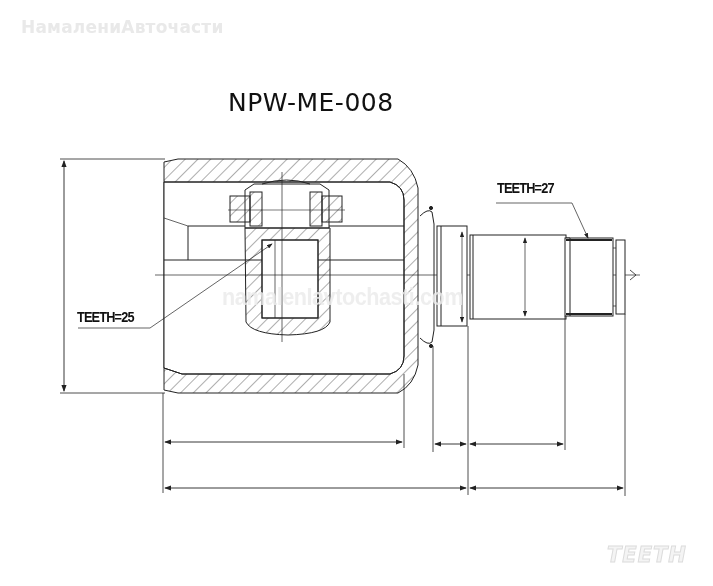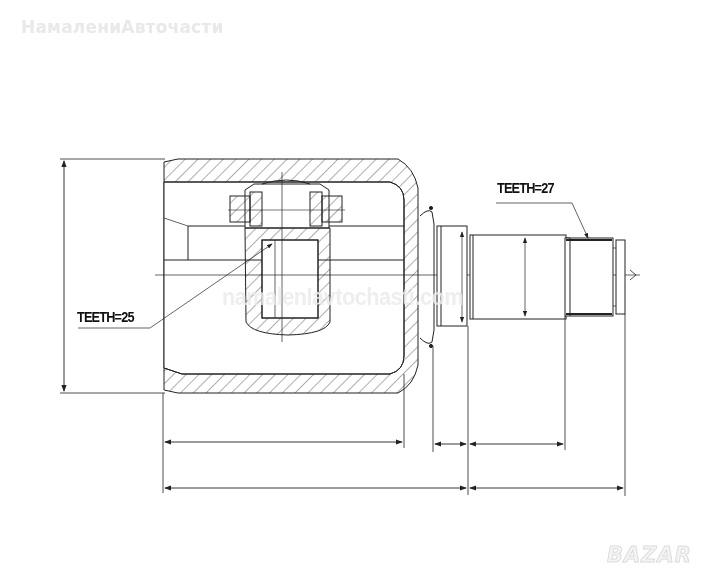--- a/index.html
+++ b/index.html
@@ -12,20 +12,21 @@
     .wm-mid { position: absolute; left: 222px; top: 283px; font-family: "Liberation Sans", sans-serif; font-weight: bold; font-size: 24px; color: rgba(235,235,235,0.85); letter-spacing: -0.5px; transform: scaleX(0.9); transform-origin: left top; }
     .bazar { position: absolute; left: 607px; top: 543px; font-family: "DejaVu Sans", sans-serif; font-weight: bold; font-style: italic; font-size: 21px; color: #f4f4f4; -webkit-text-stroke: 1px #dcdcdc; letter-spacing: 1px; }
     svg { position: absolute; left: 0; top: 0; }
   </style>
 </head>
 <body>
 
 <div id="stage">
 
   <div class="watermark-top">НамалениАвточасти</div>
+  <div class="title">NPW-ME-008</div>
 
   <svg width="713" height="586" viewBox="0 0 713 586">
     <defs>
       <pattern id="hatch" patternUnits="userSpaceOnUse" width="9" height="9" patternTransform="rotate(45)">
         <line x1="0" y1="0" x2="0" y2="9" stroke="#333" stroke-width="0.8"></line>
       </pattern>
       <marker id="arr" markerWidth="8" markerHeight="6" refX="7" refY="3" orient="auto-start-reverse">
         <path d="M0,0 L8,3 L0,6 z" fill="#222"></path>
       </marker>
     </defs>
@@ -105,15 +106,15 @@
       <line x1="470" y1="444" x2="563" y2="444" marker-start="url(#arr)" marker-end="url(#arr)" stroke-width="0.9"></line>
 
       <line x1="165" y1="488" x2="466" y2="488" marker-start="url(#arr)" marker-end="url(#arr)" stroke-width="0.9"></line>
       <line x1="470" y1="488" x2="623" y2="488" marker-start="url(#arr)" marker-end="url(#arr)" stroke-width="0.9"></line>
     </g>
   </svg>
 
   <div class="wm-mid">namalenIavtochasti.com</div>
   <div class="teeth-label teeth-25">TEETH=25</div>
   <div class="teeth-label teeth-27">TEETH=27</div>
-  <div class="bazar">BAZAR</div>
+  <div class="bazar">TEETH</div>
 
 </div>
 
 </body></html>

